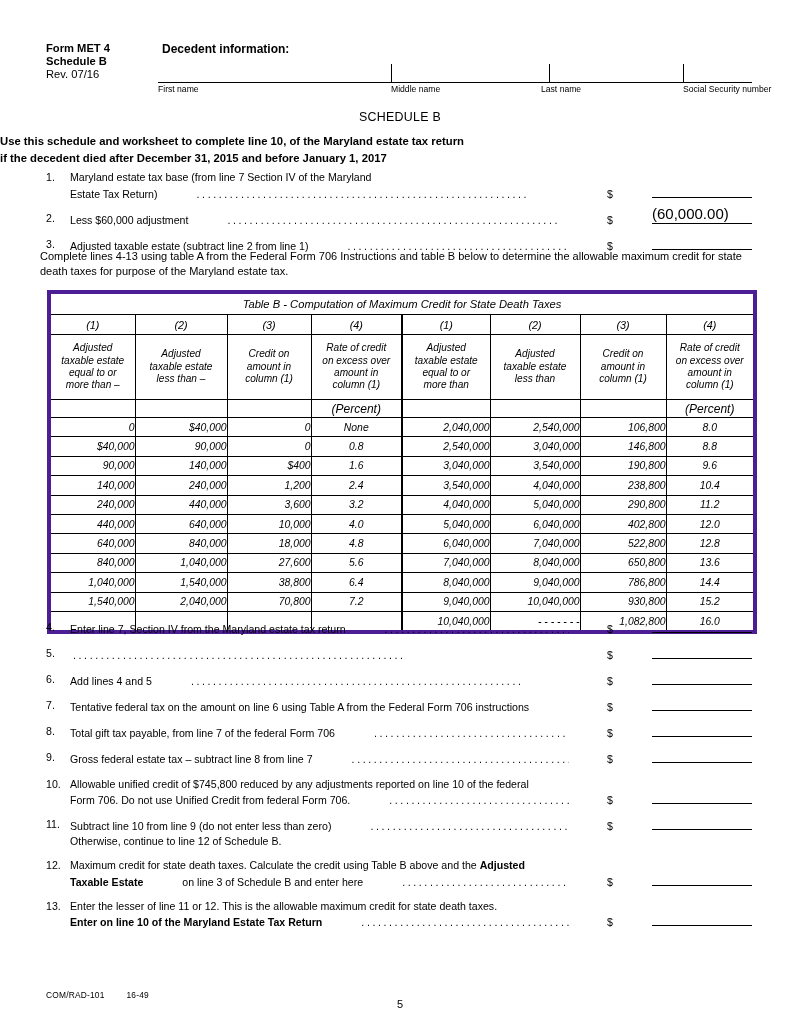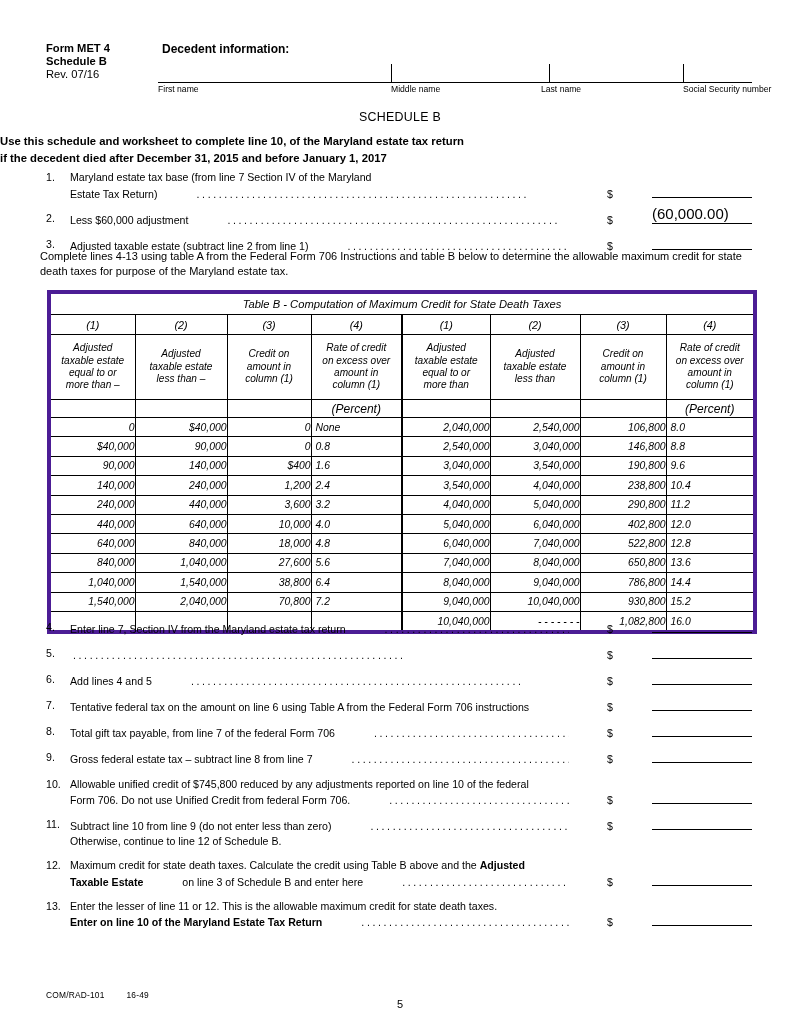--- a/index.html
+++ b/index.html
@@ -215,21 +215,21 @@
     font-size: 12px;
   }
   .tb-cell {
     height: 18.4px;
     font-size: 10.4px;
     padding: 0 7px 0 4px;
     text-align: right;
     white-space: nowrap;
   }
   .tb-cell.c {
-    text-align: left;
+    text-align: center;
     padding: 0 4px;
   }
   .divider-left {
     border-left: 2px solid #000 !important;
   }
 
   
   .lines-bottom {
     position: absolute;
     left: 46px;

